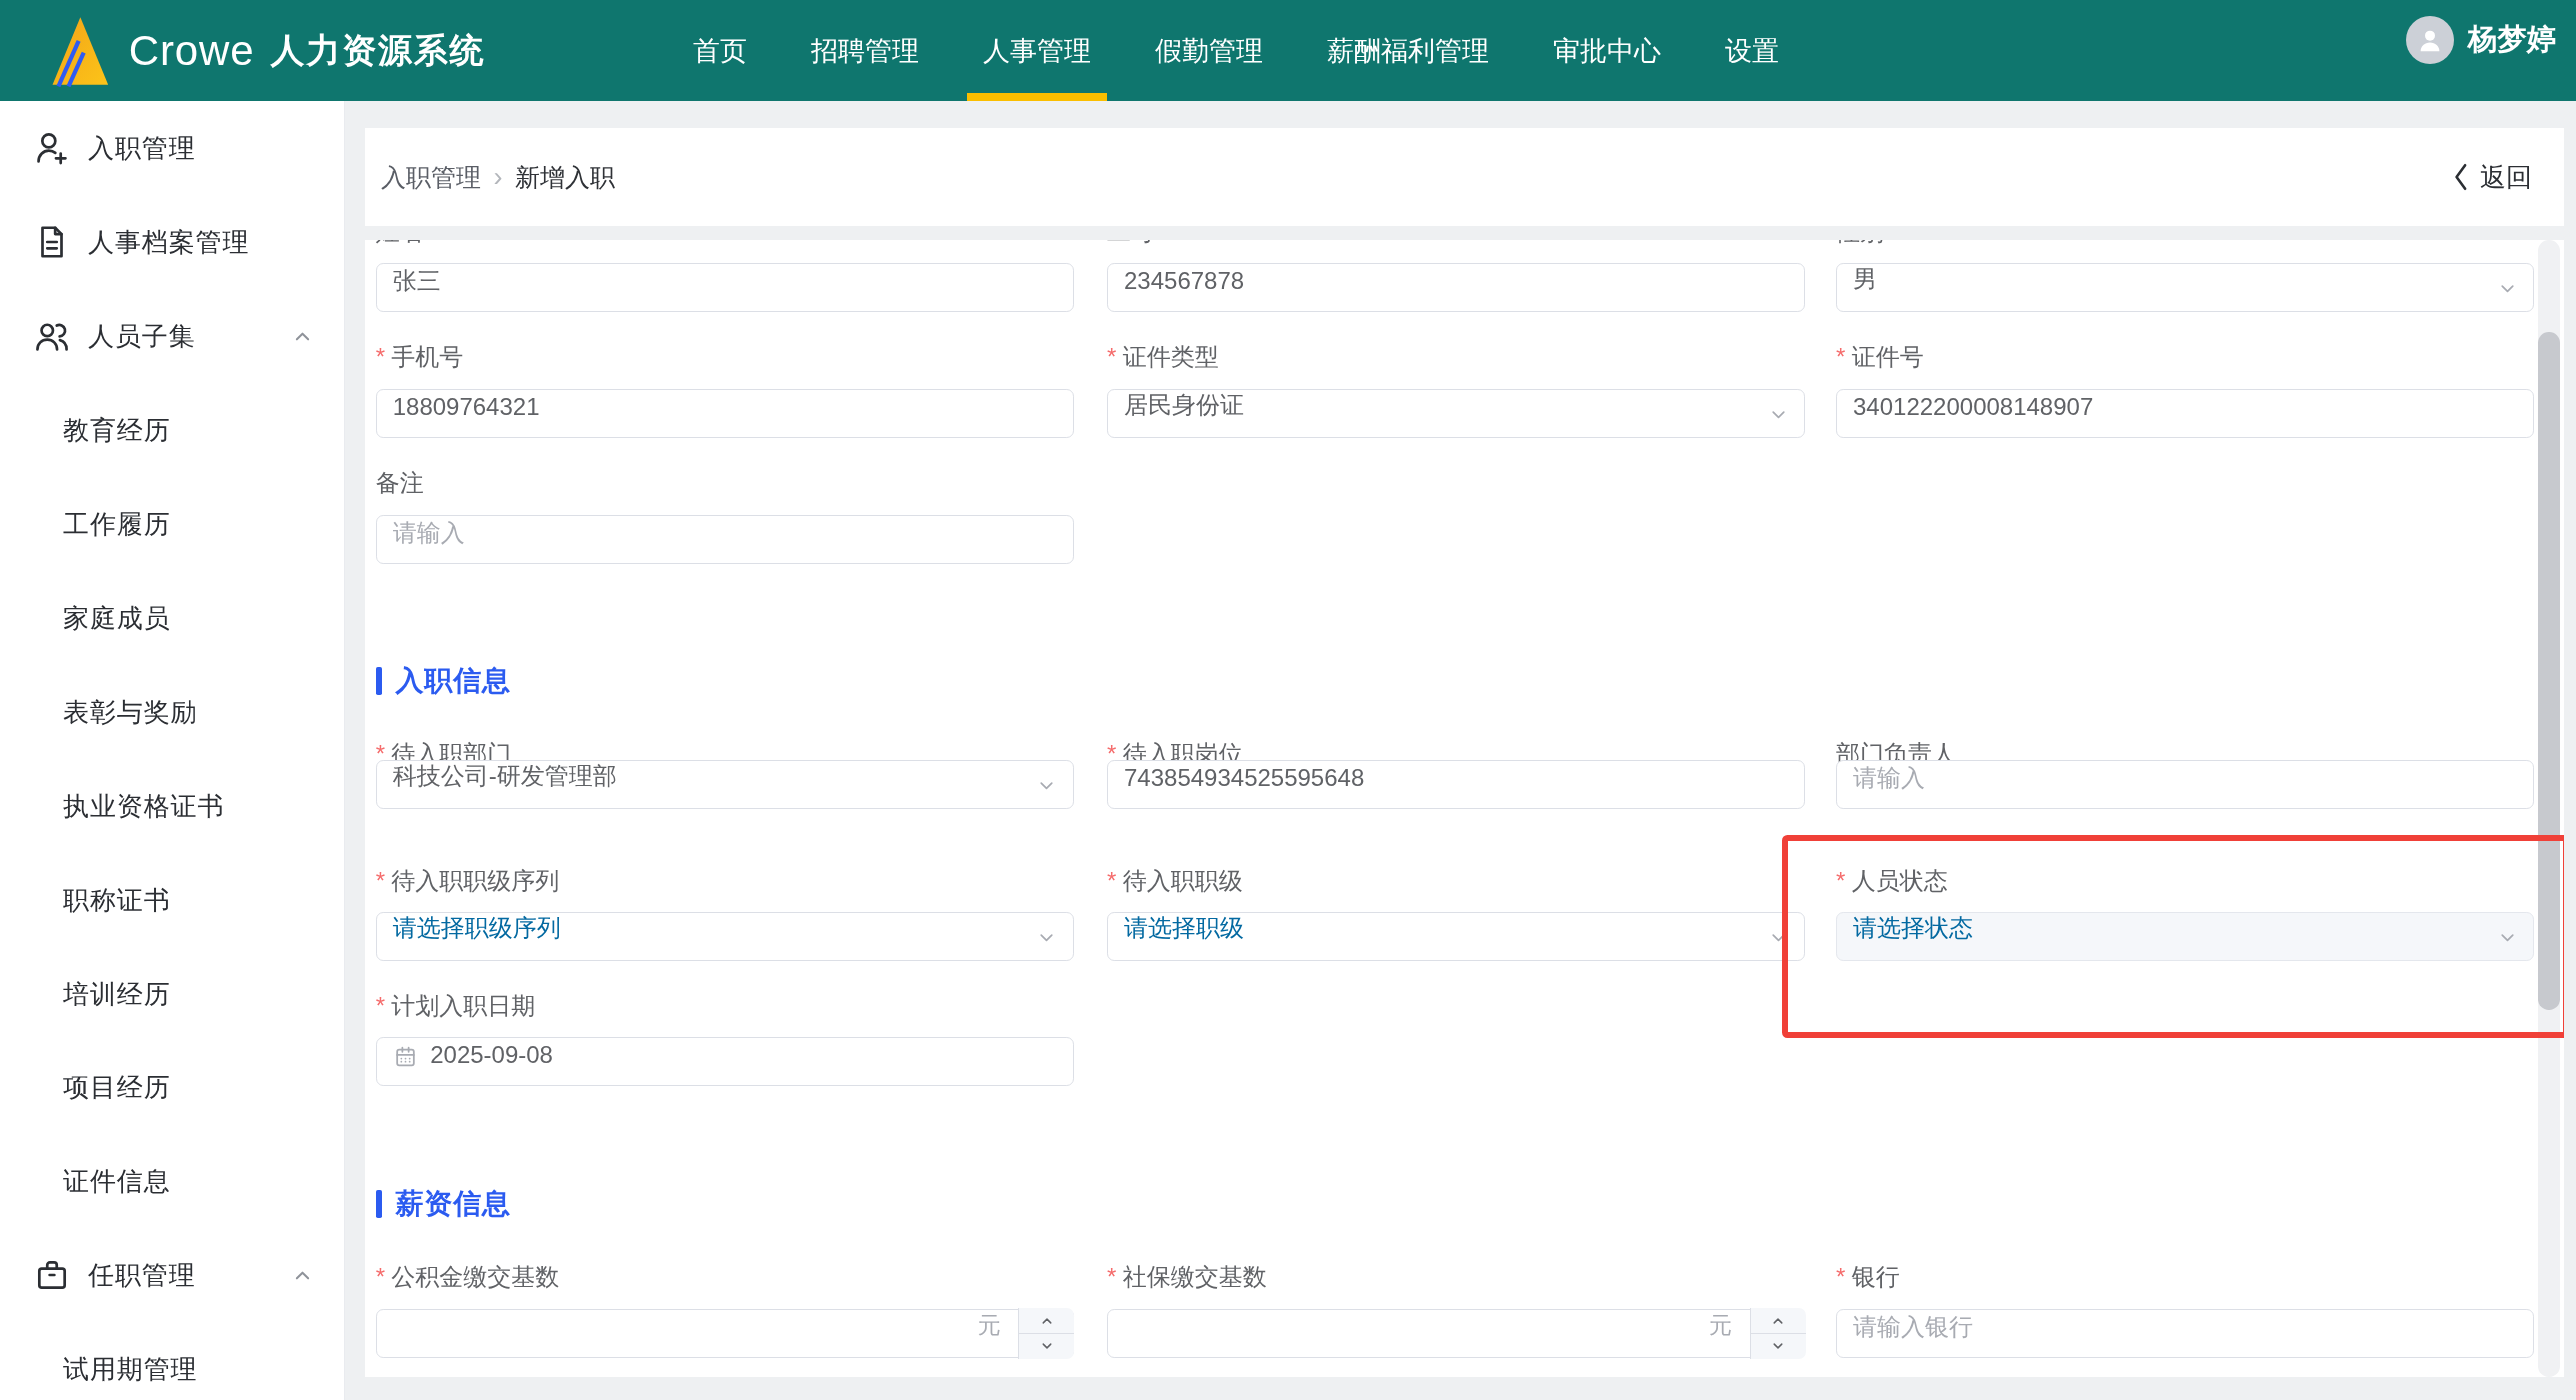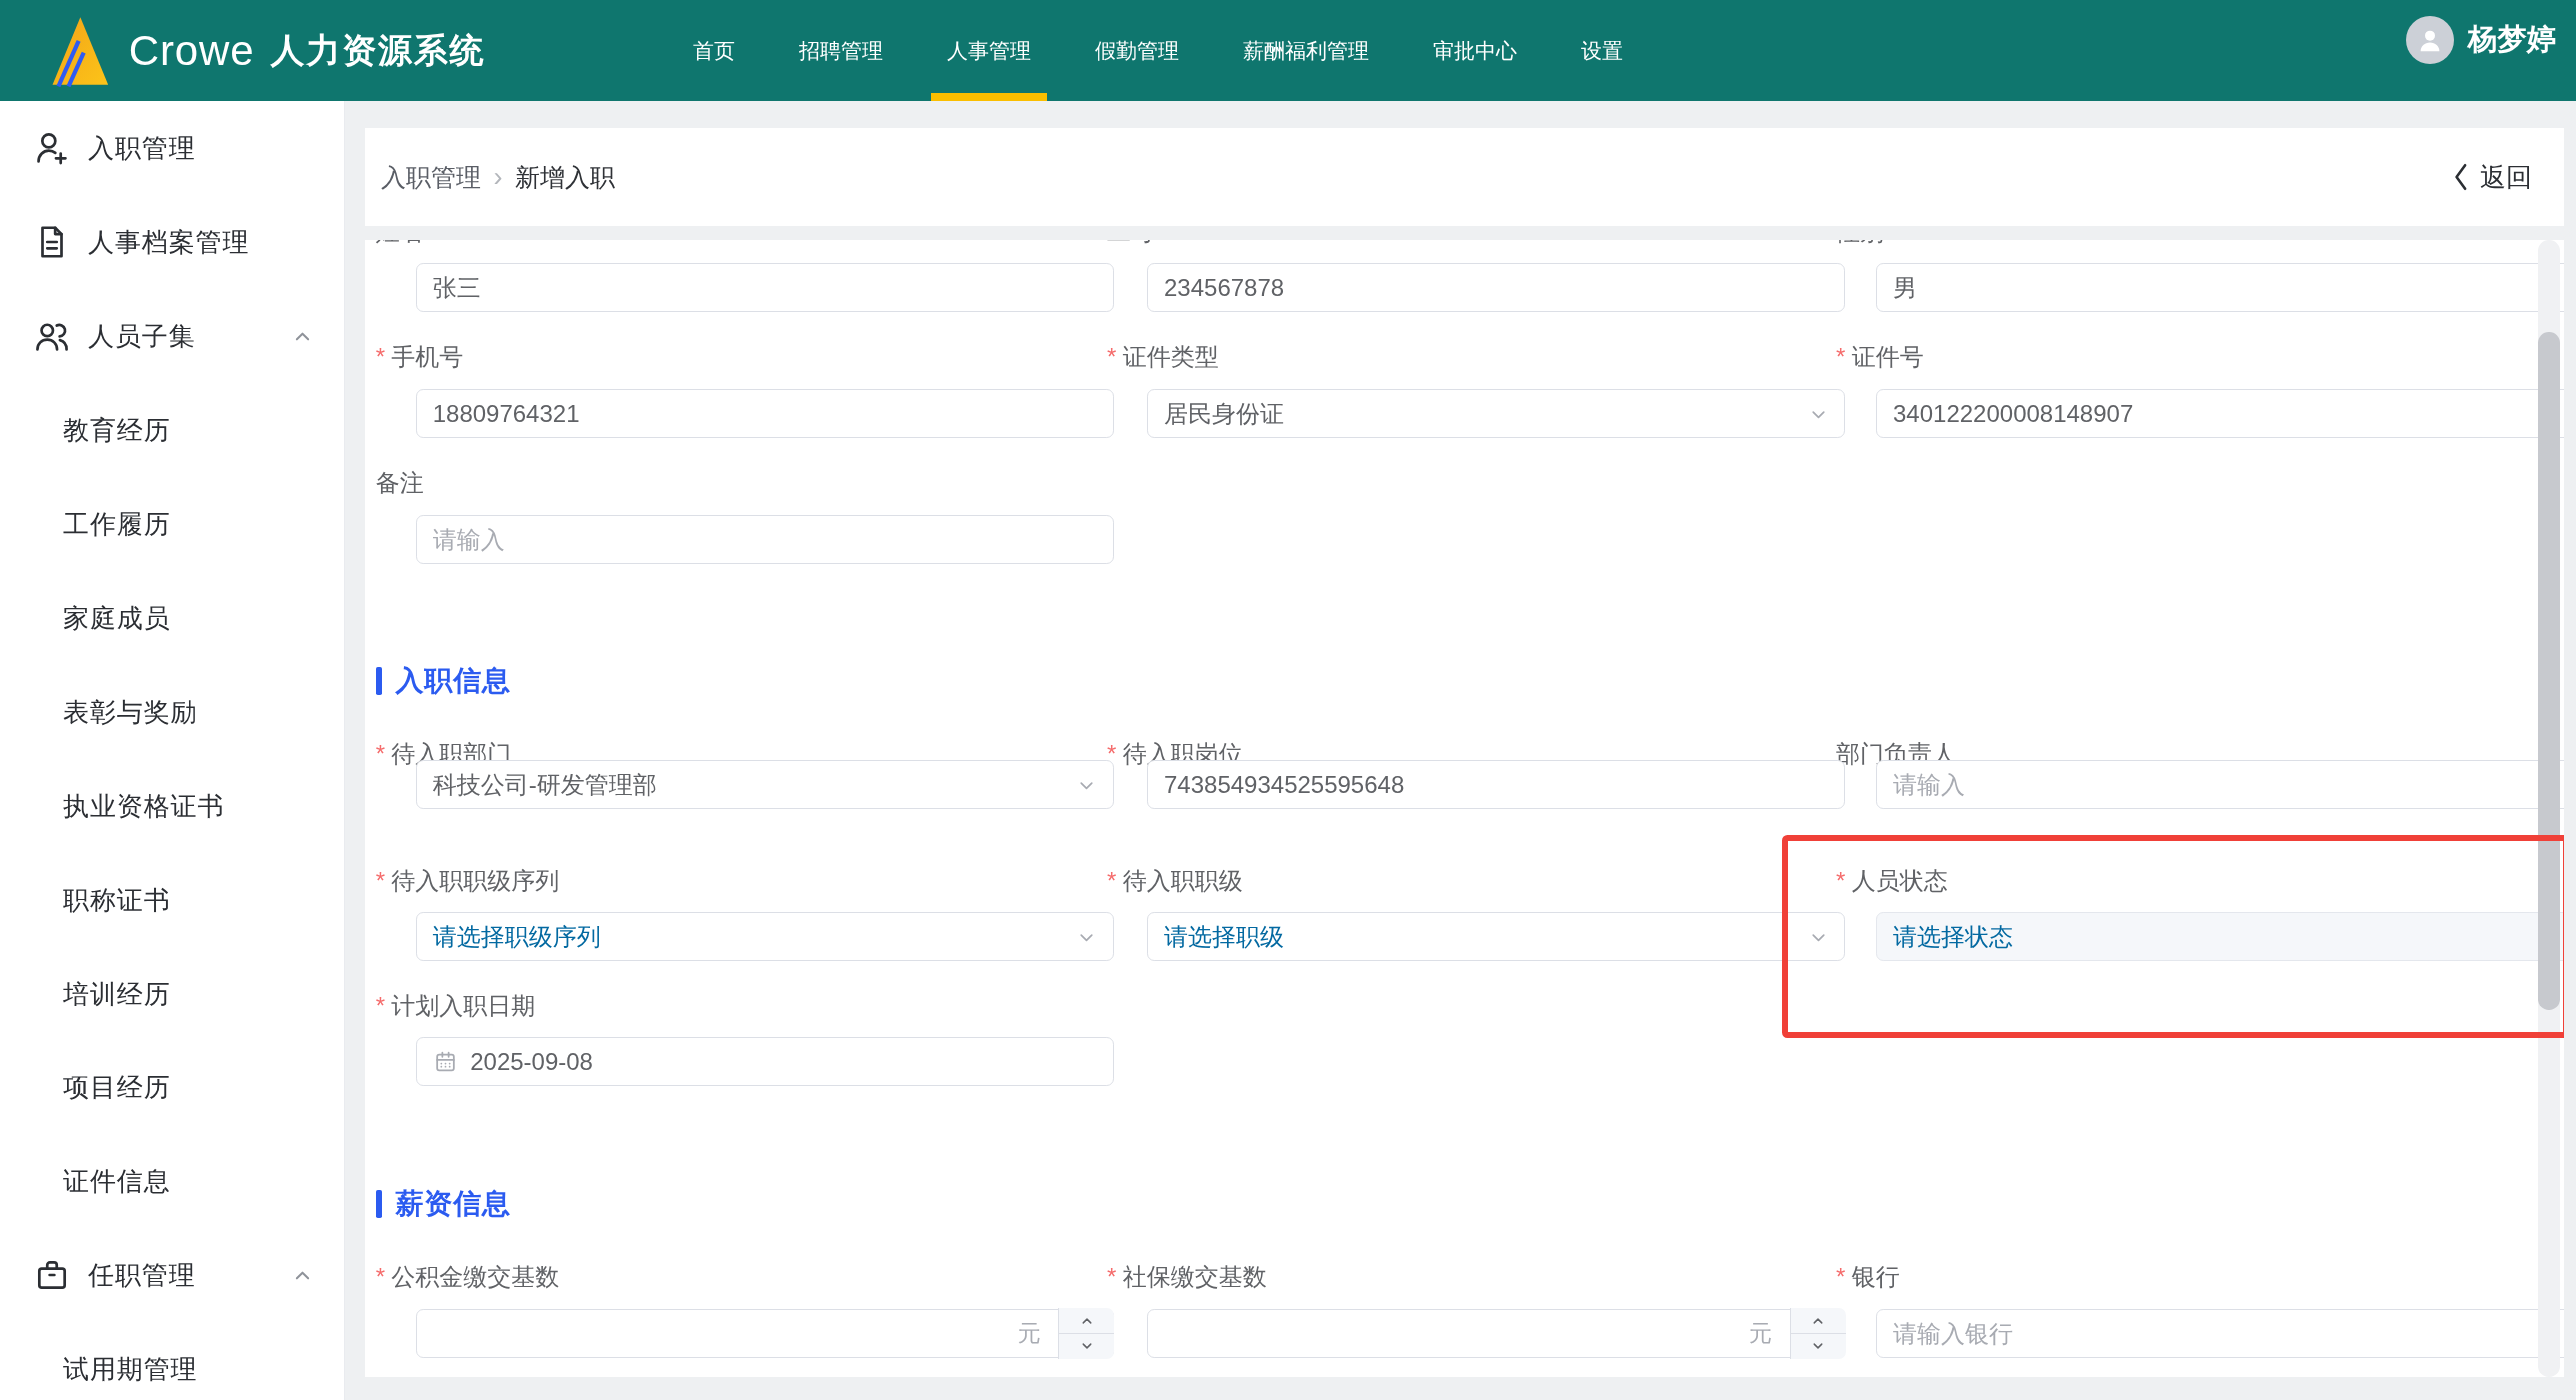--- a/index.html
+++ b/index.html
@@ -9,21 +9,21 @@
     font-family:"Liberation Sans","DejaVu Sans",sans-serif;
     -webkit-font-smoothing:antialiased;
   }
   
   .header{position:absolute;left:0;top:0;width:2576px;height:101px;background:#0f766e;display:flex;align-items:center;}
   .brand{display:flex;align-items:center;margin-left:50px;}
   .brand-logo{width:59px;height:72px;flex:0 0 auto;}
   .brand-name{color:#fff;font-size:42px;font-weight:400;margin-left:19.7px;letter-spacing:0.9px;}
   .brand-product{color:#fff;font-size:34px;font-weight:bold;margin-left:16px;letter-spacing:1.8px;}
   .nav{position:absolute;left:693px;top:0;height:101px;display:flex;align-items:center;gap:64px;}
-  .nav-item{position:relative;height:101px;display:flex;align-items:center;color:#fff;font-size:21px;cursor:pointer;white-space:nowrap;}
+  .nav-item{position:relative;height:101px;display:flex;align-items:center;color:#fff;font-size:27px;cursor:pointer;white-space:nowrap;}
   .nav-item.active::after{content:"";position:absolute;left:-16px;right:-16px;bottom:0;height:8px;background:#fabe00;}
   .user{position:absolute;right:19.7px;top:0;height:80px;display:flex;align-items:center;gap:14.3px;}
   .avatar{width:48px;height:48px;border-radius:50%;background:#ccd0d7;display:flex;align-items:center;justify-content:center;}
   .user-name{color:#fff;font-size:29.5px;font-weight:bold;}
   
   .sidebar{position:absolute;left:0;top:101px;width:345px;bottom:0;background:#fff;border-right:1.8px solid #e9ebef;box-sizing:border-box;}
   .sd-item{position:absolute;left:0;width:344px;height:94px;display:flex;align-items:center;cursor:pointer;color:#2b2e33;}
   .sd-ico{position:absolute;left:32px;width:39px;height:39px;display:flex;align-items:center;justify-content:center;}
   .sd-txt{position:absolute;left:88px;font-size:26px;letter-spacing:0.9px;}
   .sd-item.lv2 .sd-txt{left:63px;}
@@ -45,21 +45,21 @@
   .r2l{top:228px;} .r2i{top:275px;}
   .sec-onb{top:422px;}
   .r3l{top:499px;} .r3i{top:520px;}
   .r4l{top:626px;} .r4i{top:672px;}
   .r5l{top:751px;} .r5i{top:797px;}
   .sec-sal{top:945px;}
   .r6l{top:1022px;} .r6i{top:1069px;}
   
   .lbl{position:absolute;height:30px;line-height:30px;font-size:24px;color:#606266;display:flex;align-items:center;}
   .req{color:#f56c6c;margin-right:6.3px;}
-  .ipt{position:absolute;width:698px;height:49px;box-sizing:border-box;border:1.8px solid #dcdfe6;border-radius:7.2px;background:#fff;display:flex;align-items:center;padding:16px 16px;font-size:24px;color:#606266;margin-left:40px;}
+  .ipt{position:absolute;width:698px;height:49px;box-sizing:border-box;border:1.8px solid #dcdfe6;border-radius:7.2px;background:#fff;display:flex;align-items:flex-end;padding:16px 16px;font-size:24px;color:#606266;}
   .ipt input{border:none;outline:none;width:100%;font:inherit;color:#606266;background:transparent;padding:0;}
   .ipt input::placeholder{color:#a8abb2;opacity:1;}
   .sel{cursor:pointer;}
   .sel .chev{position:absolute;right:14.3px;top:12.5px;}
   .ph{color:#0369a1;}
   .disabled{background:#f5f7fa;border-color:#e4e7ed;}
   .date-ico{margin-right:12.5px;display:flex;}
   .num{padding-right:72px;}
   .unit{margin-left:auto;color:#a8abb2;font-size:23px;}
   .stepper{position:absolute;right:-1.8px;top:-1.8px;bottom:-1.8px;width:55px;border-left:1.8px solid #dcdfe6;display:flex;flex-direction:column;overflow:hidden;border-radius:0 7.2px 7.2px 0;}

